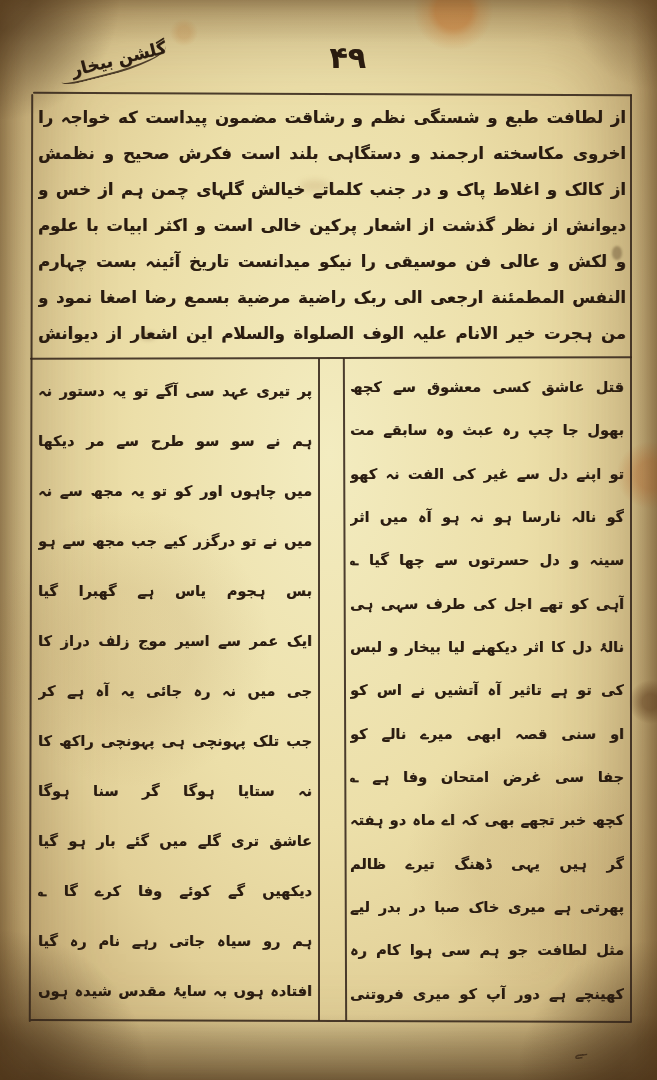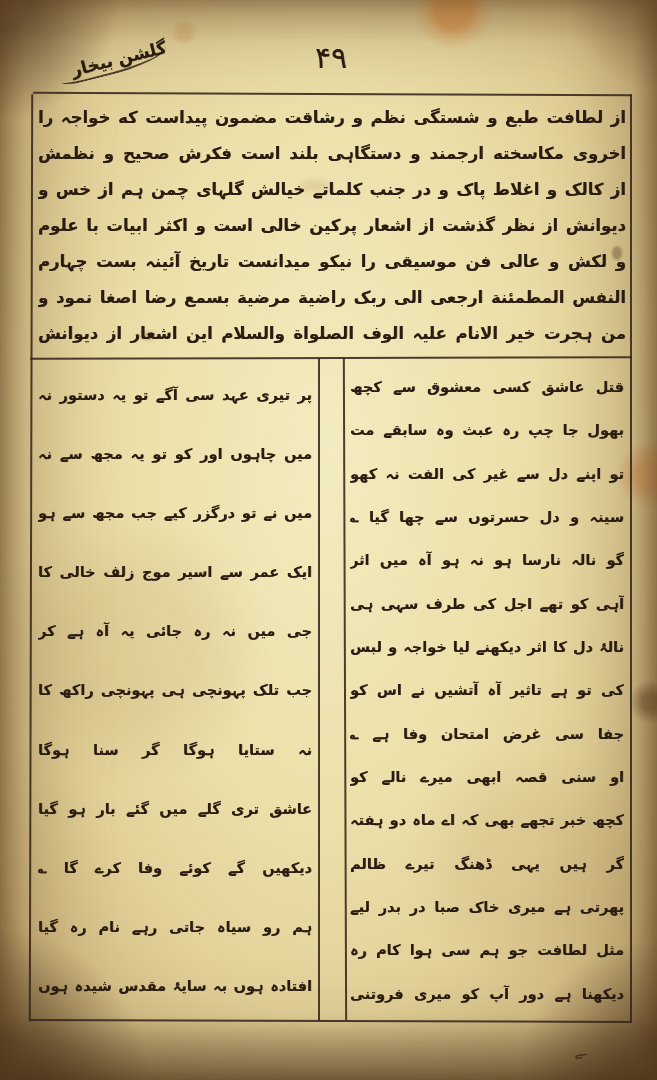--- a/index.html
+++ b/index.html
@@ -42,21 +42,21 @@
   .running-title{
     position:absolute;left:58px;top:50px;width:110px;
     transform:rotate(-14deg);
     font-size:17px;font-weight:bold;white-space:nowrap;
     border-bottom:2px solid rgba(42,28,16,0.8);
     border-radius:0 0 60% 20%;
     padding-bottom:2px;
   }
   .page-number{
     position:absolute;left:296px;top:40px;width:70px;
-    text-align:center;font-size:30px;font-weight:normal;
+    font-size:30px;font-weight:bold;
     letter-spacing:2px;
   }
   
   .prose{
     position:absolute;left:38px;top:100px;width:588px;height:252px;
     display:flex;flex-direction:column;justify-content:space-around;
   }
   .prose-line{
     font-size:16.5px;font-weight:bold;line-height:34px;height:34px;
     overflow:hidden;
@@ -115,39 +115,41 @@
     <div class="prose-line ink">دیوانش از نظر گذشت از اشعار پرکین خالی است و اکثر ابیات با علوم معارف و سموم مضامین</div>
     <div class="prose-line ink">و لکش و عالی فن موسیقی را نیکو میدانست تاریخ آئینہ بست چہارم صفر مداری یا ایتہا</div>
     <div class="prose-line ink">النفس المطمئنة ارجعی الی ربک راضیة مرضیة بسمع رضا اصغا نمود و کان فی ذلک فی سنة تسعة و تسعین و مائة بعد الف</div>
     <div class="prose-line ink">من ہجرت خیر الانام علیہ الوف الصلواة والسلام این اشعار از دیوانش منتخب و درین بیاض ثبت افتاد</div>
   </div>
 
   <div class="col" id="col-right">
     <div class="verse-line ink">قتل عاشق کسی معشوق سے کچھ دور نہ تھا</div>
     <div class="verse-line ink">بھول جا چپ رہ عبث وہ سابقے مت یاد کر</div>
     <div class="verse-line ink">تو اپنے دل سے غیر کی الفت نہ کھو سکا</div>
+    <div class="verse-line ink">گو نالہ نارسا ہو نہ ہو آہ میں اثر</div>
     <div class="verse-line ink">سینہ و دل حسرتوں سے چھا گیا ؎</div>
-    <div class="verse-line ink">گو نالہ نارسا ہو نہ ہو آہ میں اثر</div>
     <div class="verse-line ink">آہی کو تھے اجل کی طرف سہی ہی ورنہ یوں</div>
-    <div class="verse-line ink">نالۂ دل کا اثر دیکھنے لیا خواجہ و لبس</div>
+    <div class="verse-line ink">نالۂ دل کا اثر دیکھنے لیا بیخار و لبس</div>
     <div class="verse-line ink">کی تو ہے تاثیر آہ آتشیں نے اس کو بھی</div>
+    <div class="verse-line ink">او سنی قصہ ابھی میرے نالے کو</div>
     <div class="verse-line ink">جفا سی غرض امتحان وفا ہے ؎</div>
-    <div class="verse-line ink">او سنی قصہ ابھی میرے نالے کو</div>
     <div class="verse-line ink">کچھ خبر تجھے بھی کہ اے ماہ دو ہفتہ کی رات کو</div>
     <div class="verse-line ink">گر ہیں یہی ڈھنگ تیرے ظالم</div>
     <div class="verse-line ink">پھرتی ہے میری خاک صبا در بدر لیے</div>
     <div class="verse-line ink">مثل لطافت جو ہم سی ہوا کام رہ گیا</div>
-    <div class="verse-line ink">دیکھنا ہے دور آپ کو میری فروتنی</div>
+    <div class="verse-line ink">کھینچے ہے دور آپ کو میری فروتنی</div>
   </div>
 
   <div class="col" id="col-left">
     <div class="verse-line ink">پر تیری عہد سی آگے تو یہ دستور نہ تھا</div>
+    <div class="verse-line ink">ہم نے سو سو طرح سے مر دیکھا</div>
     <div class="verse-line ink">میں چاہوں اور کو تو یہ مجھ سے نہ ہو سکا</div>
     <div class="verse-line ink">میں نے تو درگزر کیے جب مجھ سے ہو سکا</div>
-    <div class="verse-line ink">ایک عمر سے اسیر موج زلف خالی کا</div>
+    <div class="verse-line ink">بس ہجوم یاس ہے گھبرا گیا</div>
+    <div class="verse-line ink">ایک عمر سے اسیر موج زلف دراز کا</div>
     <div class="verse-line ink">جی میں نہ رہ جائی یہ آہ ہے کر دیکھنا</div>
     <div class="verse-line ink">جب تلک پہونچی ہی پہونچی راکھ کا یہاں ڈھیر تھا</div>
     <div class="verse-line ink">نہ ستایا ہوگا گر سنا ہوگا</div>
     <div class="verse-line ink">عاشق تری گلے میں گئے بار ہو گیا</div>
     <div class="verse-line ink">دیکھیں گے کوئے وفا کرے گا ؎</div>
     <div class="verse-line ink">ہم رو سیاہ جاتی رہے نام رہ گیا</div>
     <div class="verse-line ink">افتادہ ہوں بہ سایۂ مقدس شیدہ ہوں</div>
   </div>
 
   <div class="catchword">ـے</div>

